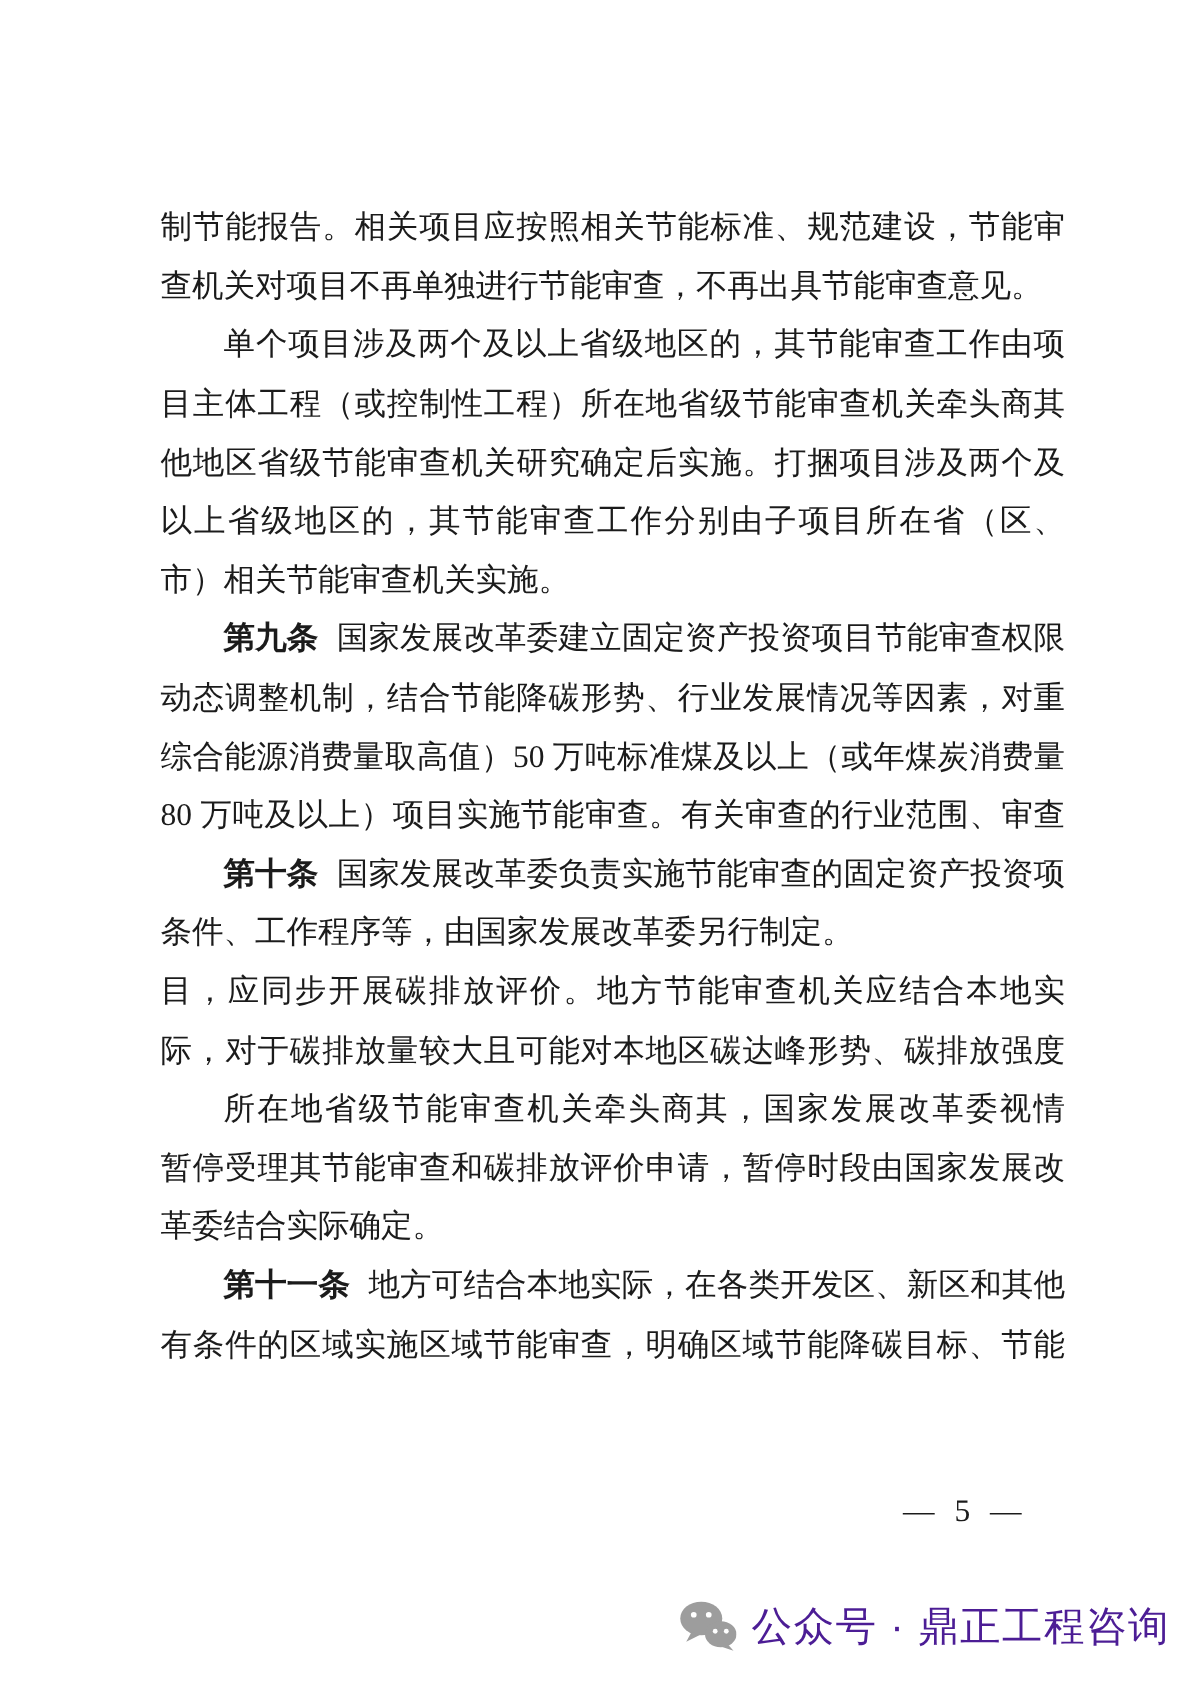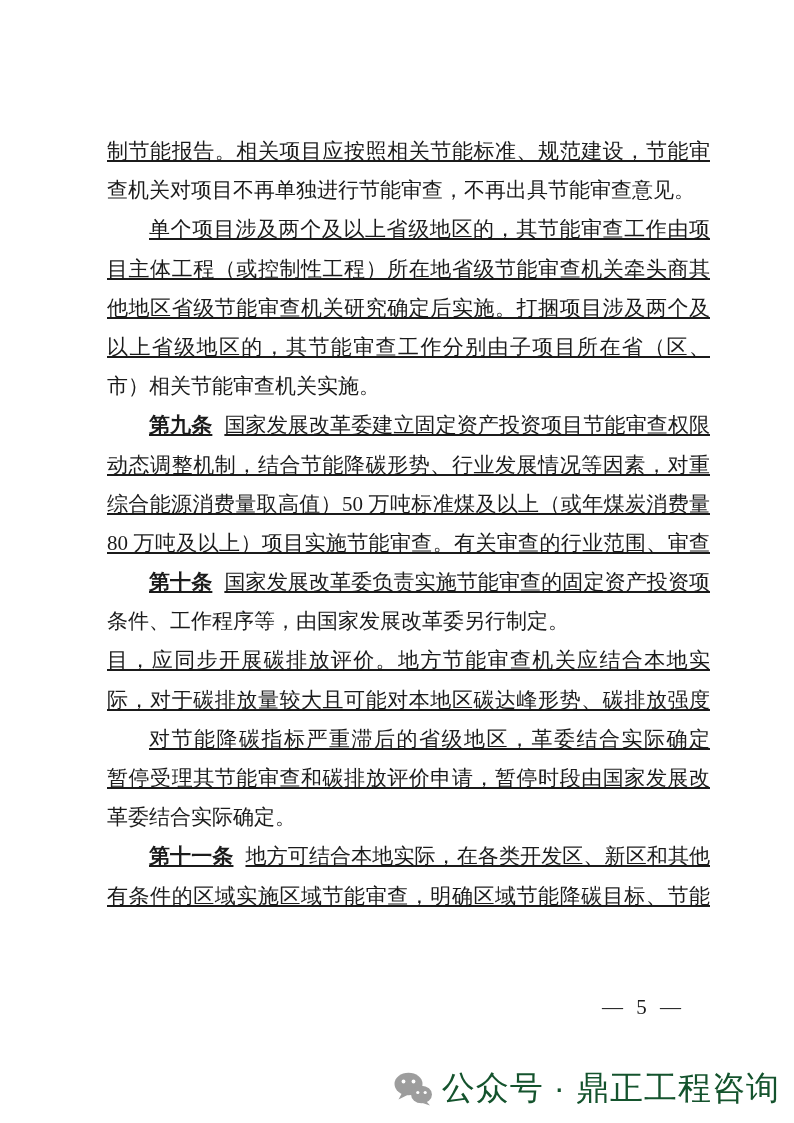--- a/index.html
+++ b/index.html
@@ -26,21 +26,20 @@
   .line {
     height: 39.2px;
     line-height: 39.2px;
     white-space: normal;
     overflow: hidden;
     text-align: left;
   }
   .line.fill {
     text-align: justify;
     text-align-last: justify;
-    text-decoration: underline;
   }
   .line.indent {
     padding-left: 42px;
   }
   .article-no {
     font-weight: 700;
   }
   .gap {
     display: inline-block;
     width: 12px;
@@ -56,22 +55,22 @@
     font-family: "Liberation Serif", "DejaVu Serif", serif;
   }
   .footer-brand {
     position: absolute;
     top: 1066px;
     right: 14px;
     display: flex;
     align-items: center;
     gap: 10px;
     font-family: "Liberation Sans", "DejaVu Sans", sans-serif;
-    font-size: 33px;
-    color: #14532d;
+    font-size: 27px;
+    color: #4c1d95;
     letter-spacing: 1px;
   }
   .wechat-icon {
     width: 38px;
     height: 34px;
     flex: 0 0 auto;
   }
 </style>
 </head>
 <body>
@@ -87,21 +86,21 @@
       <div class="line fill">以上省级地区的，其节能审查工作分别由子项目所在省（区、</div>
       <div class="line">市）相关节能审查机关实施。</div>
       <div class="line indent fill"><span class="article-no">第九条</span><span class="gap"></span>国家发展改革委建立固定资产投资项目节能审查权限</div>
       <div class="line fill">动态调整机制，结合节能降碳形势、行业发展情况等因素，对重</div>
       <div class="line fill">综合能源消费量取高值）50 万吨标准煤及以上（或年煤炭消费量</div>
       <div class="line fill">80 万吨及以上）项目实施节能审查。有关审查的行业范围、审查</div>
       <div class="line indent fill"><span class="article-no">第十条</span><span class="gap"></span>国家发展改革委负责实施节能审查的固定资产投资项</div>
       <div class="line">条件、工作程序等，由国家发展改革委另行制定。</div>
       <div class="line fill">目，应同步开展碳排放评价。地方节能审查机关应结合本地实</div>
       <div class="line fill">际，对于碳排放量较大且可能对本地区碳达峰形势、碳排放强度</div>
-      <div class="line indent fill">对节能降碳指标严重滞后的省级地区，革委结合实际确定</div>
+      <div class="line indent fill">所在地省级节能审查机关牵头商其，国家发展改革委视情</div>
       <div class="line fill">暂停受理其节能审查和碳排放评价申请，暂停时段由国家发展改</div>
       <div class="line">革委结合实际确定。</div>
       <div class="line indent fill"><span class="article-no">第十一条</span><span class="gap"></span>地方可结合本地实际，在各类开发区、新区和其他</div>
       <div class="line fill">有条件的区域实施区域节能审查，明确区域节能降碳目标、节能</div>
     </div>
 
   <div class="page-number">— 5 —</div>
 
   <div class="footer-brand">
     <svg class="wechat-icon" viewBox="0 0 38 34" xmlns="http://www.w3.org/2000/svg" aria-hidden="true">

